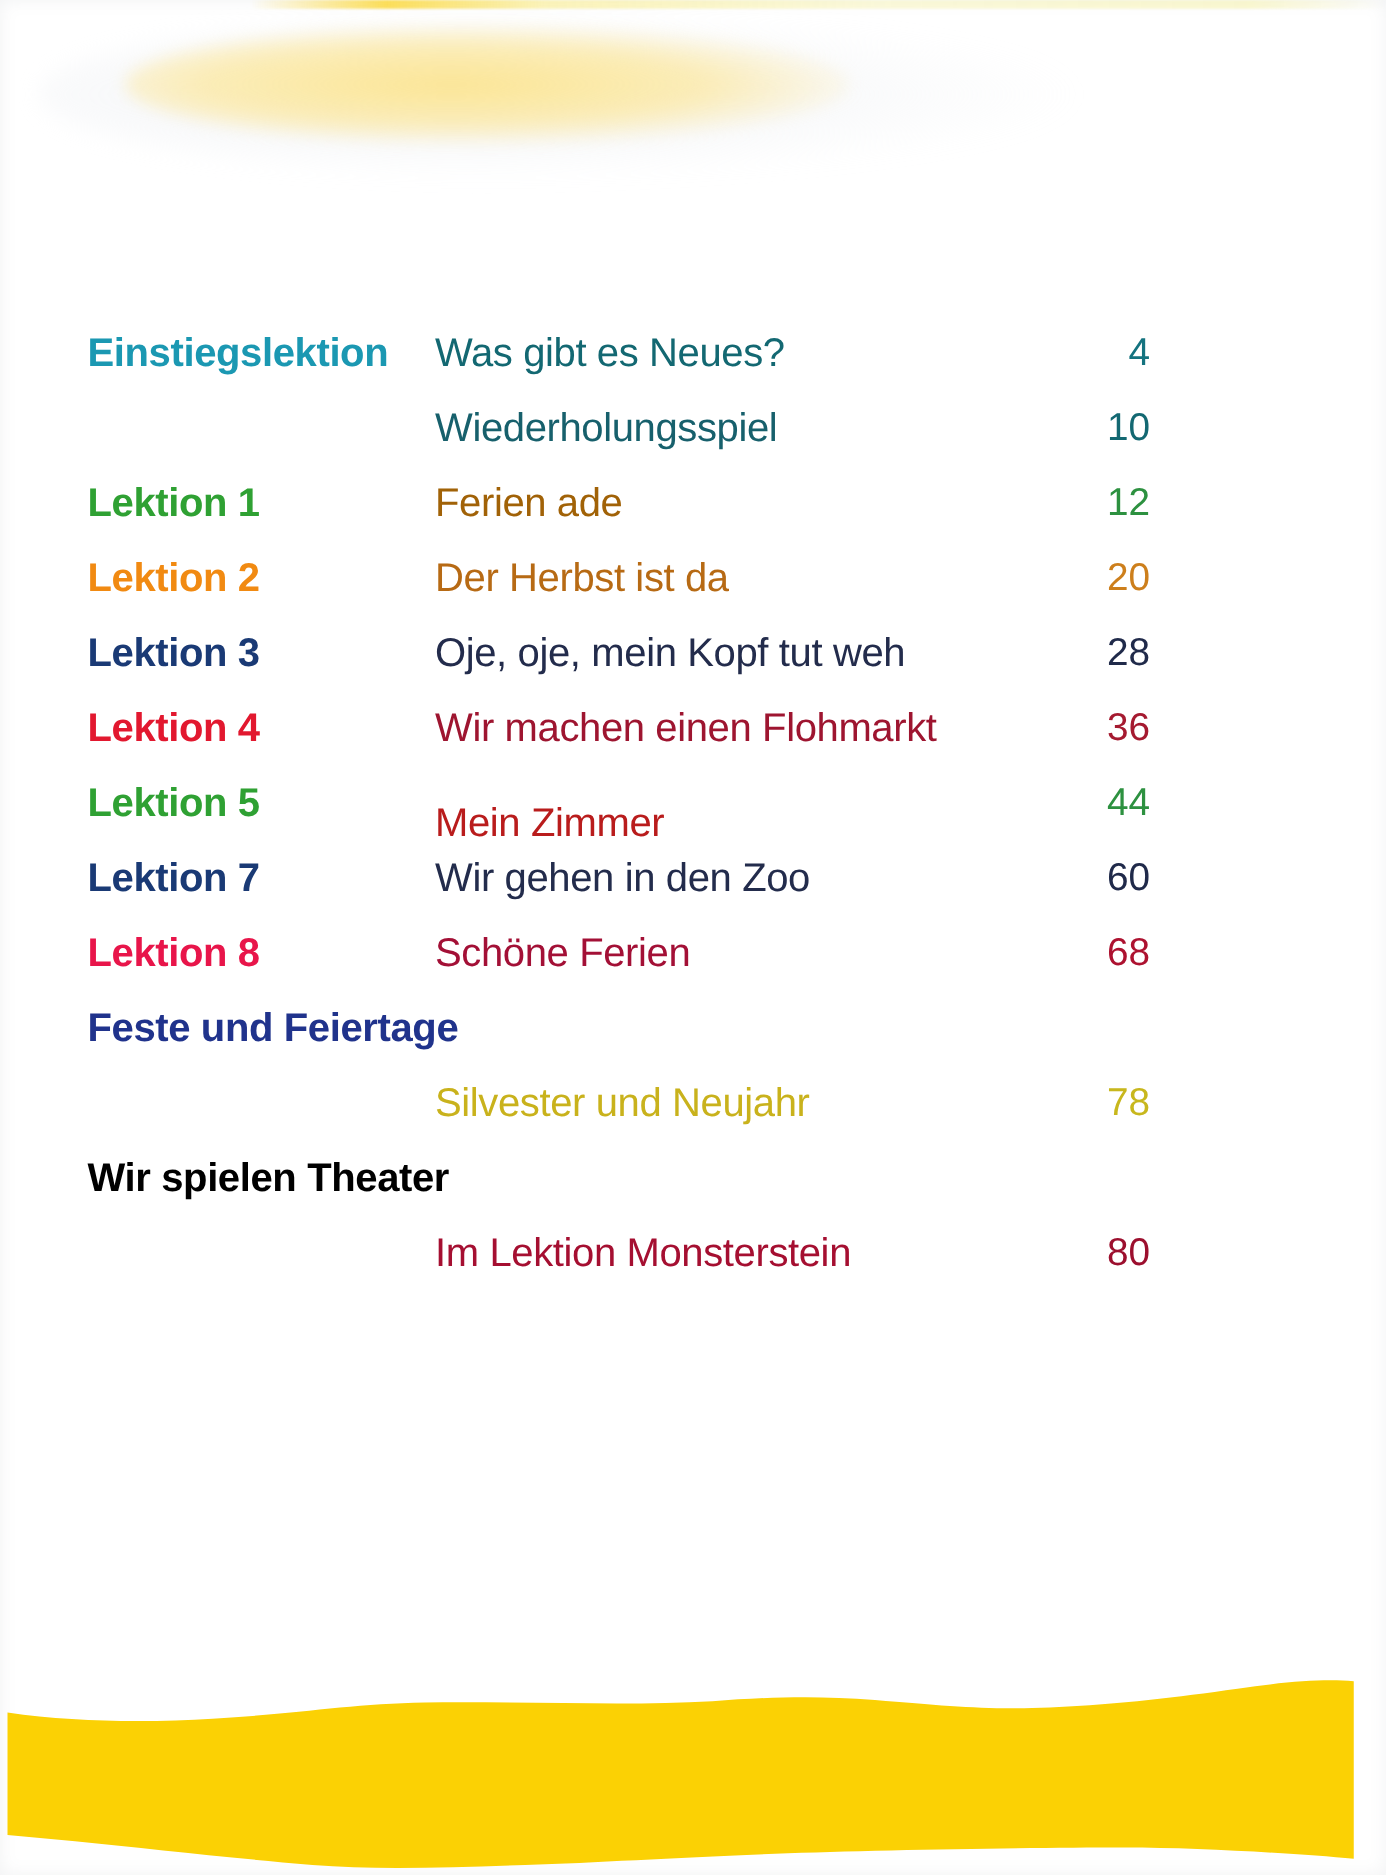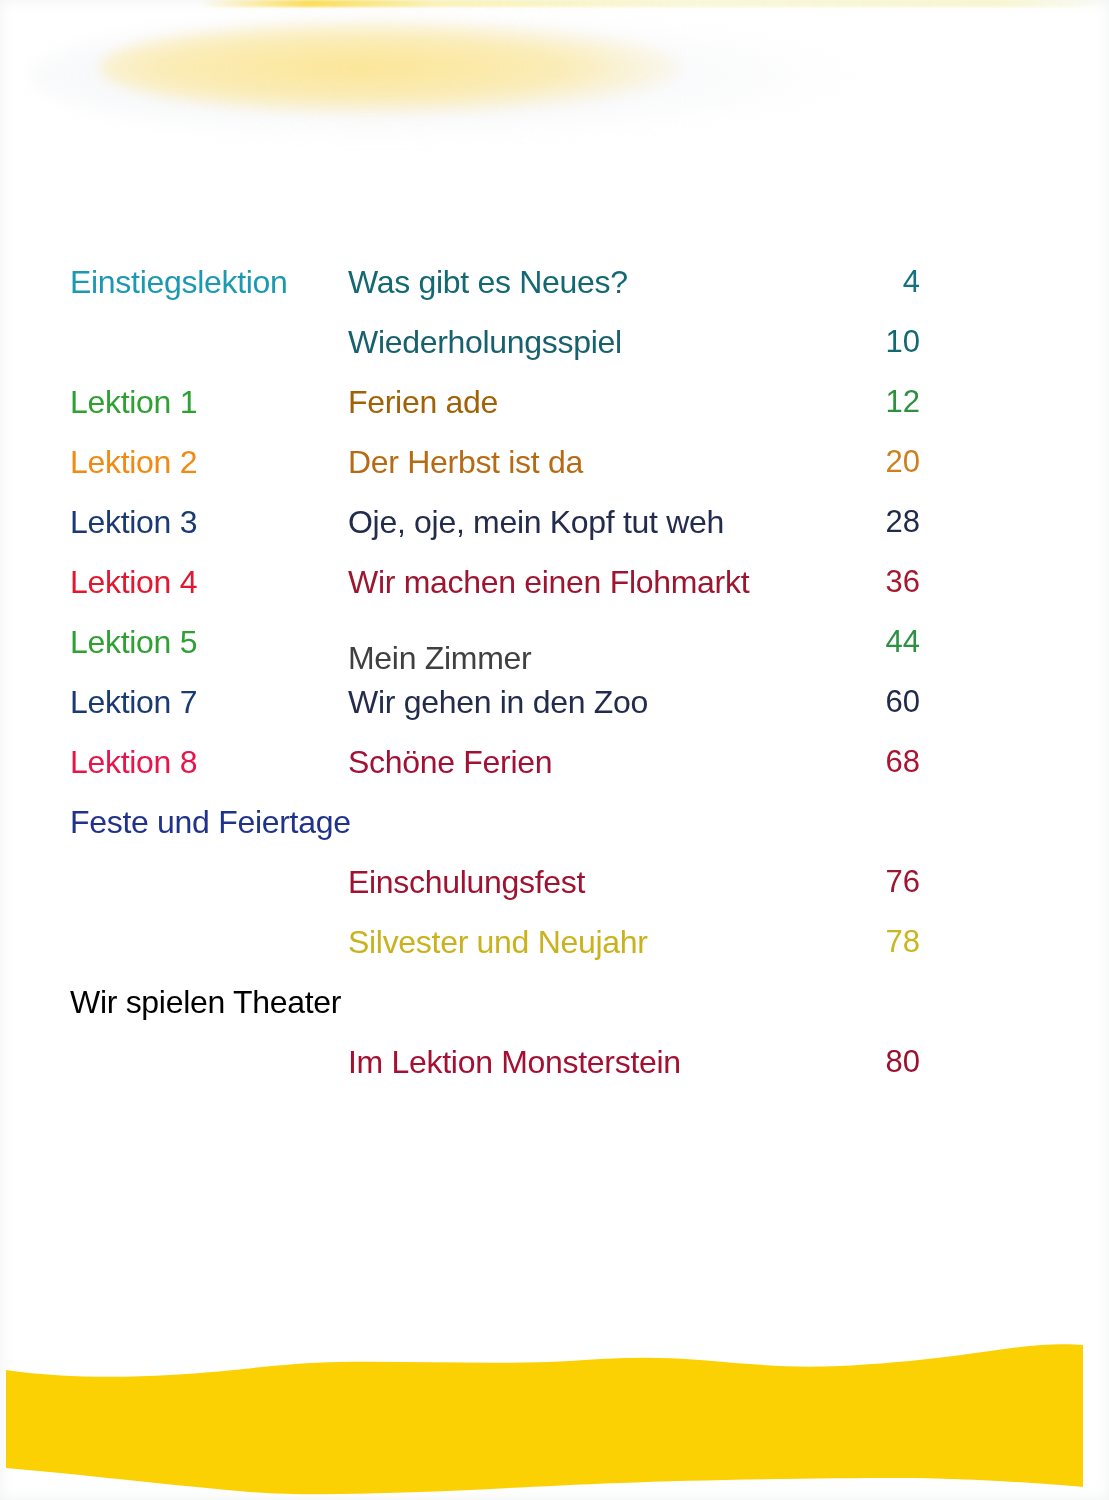--- a/index.html
+++ b/index.html
@@ -62,21 +62,21 @@
     right: 189px; 
   }
   .row {
     height: 60px;
     display: flex;
     align-items: center;
   }
   .cell-label {
     flex: none;
     width: 278px;
-    font-weight: normal;
+    font-weight: bold;
     font-size: 32px;
     letter-spacing: -0.3px;
     white-space: nowrap;
   }
   .row.section .cell-label { width: auto; }
   .cell-title {
     flex: 1;
     font-size: 32px;
     letter-spacing: -0.3px;
     white-space: nowrap;
@@ -134,40 +134,35 @@
         <div class="cell-title" style="color: rgb(35, 44, 76);">Oje, oje, mein Kopf tut weh</div>
         <div class="cell-page" style="color: rgb(32, 42, 74);">28</div>
       </div>
       <div class="row">
         <div class="cell-label" style="color: rgb(226, 24, 47);">Lektion 4</div>
         <div class="cell-title" style="color: rgb(158, 21, 48);">Wir machen einen Flohmarkt</div>
         <div class="cell-page" style="color: rgb(165, 26, 48);">36</div>
       </div>
       <div class="row">
         <div class="cell-label" style="color: rgb(47, 161, 51);">Lektion 5</div>
-        <div class="cell-title" style="color: #404040; margin-top: 32px;">Mein Zimmer</div>
+        <div class="cell-title" style="color: #b91c1c; margin-top: 32px;">Mein Zimmer</div>
         <div class="cell-page" style="color: rgb(45, 145, 64);">44</div>
       </div>
       <div class="row">
         <div class="cell-label" style="color: rgb(26, 58, 117);">Lektion 7</div>
         <div class="cell-title" style="color: rgb(35, 44, 76);">Wir gehen in den Zoo</div>
         <div class="cell-page" style="color: rgb(32, 42, 74);">60</div>
       </div>
       <div class="row">
         <div class="cell-label" style="color: rgb(232, 21, 74);">Lektion 8</div>
         <div class="cell-title" style="color: rgb(163, 16, 54);">Schöne Ferien</div>
         <div class="cell-page" style="color: rgb(173, 18, 48);">68</div>
       </div>
       <div class="row section">
         <div class="cell-label" style="color: rgb(32, 51, 140);">Feste und Feiertage</div>
-      </div>
-      <div class="row">
-        <div class="cell-label"></div>
-        <div class="cell-title" style="color: rgb(160, 18, 49);">Einschulungsfest</div>
-        <div class="cell-page" style="color: rgb(158, 22, 50);">76</div>
       </div>
       <div class="row">
         <div class="cell-label"></div>
         <div class="cell-title" style="color: rgb(201, 178, 28);">Silvester und Neujahr</div>
         <div class="cell-page" style="color: rgb(200, 183, 29);">78</div>
       </div>
       <div class="row section">
         <div class="cell-label" style="color: #000000;">Wir spielen Theater</div>
       </div>
       <div class="row">

